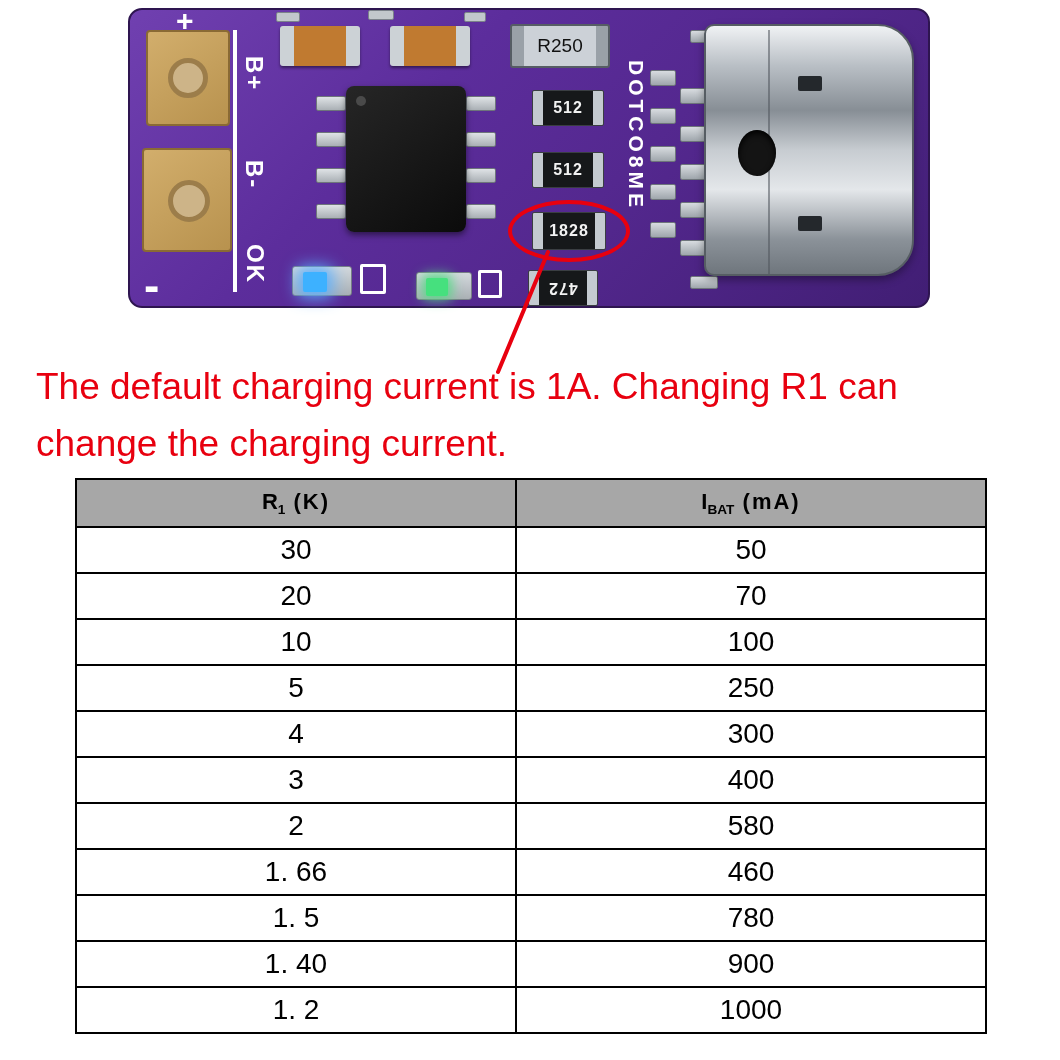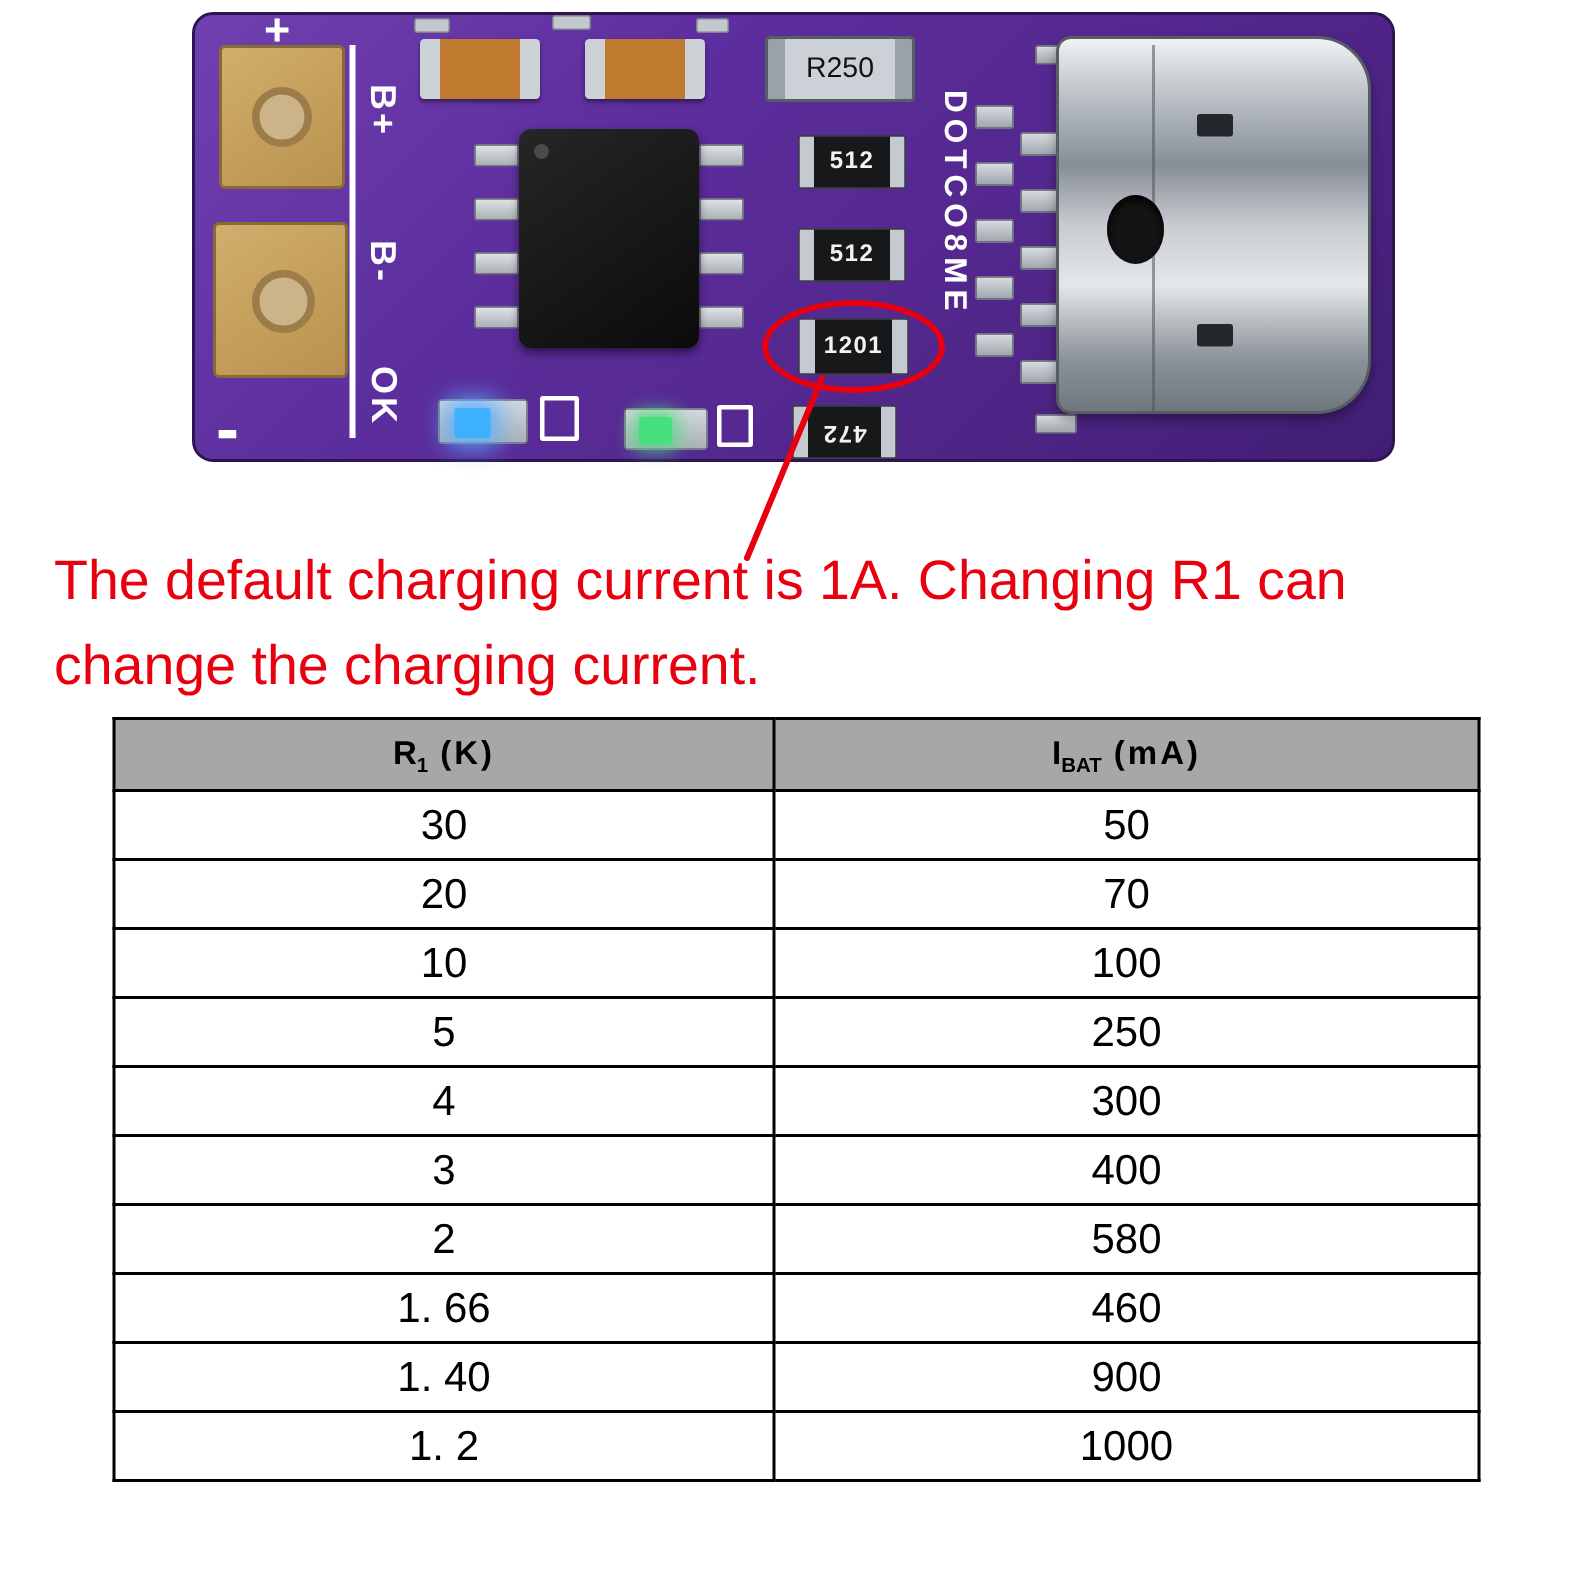--- a/index.html
+++ b/index.html
@@ -94,21 +94,21 @@
     <div class="a pin" style="left:336px;top:122px;width:30px;height:15px"></div>
     <div class="a pin" style="left:336px;top:158px;width:30px;height:15px"></div>
     <div class="a pin" style="left:336px;top:194px;width:30px;height:15px"></div>
     <div class="a ic" style="left:216px;top:76px;width:120px;height:146px">
       <div class="a ic-dot" style="left:10px;top:10px"></div>
     </div>
 
     <div class="a shunt" style="left:380px;top:14px;width:100px;height:44px">R250</div>
     <div class="a chip" style="left:402px;top:80px;width:72px;height:36px">512</div>
     <div class="a chip" style="left:402px;top:142px;width:72px;height:36px">512</div>
-    <div class="a chip" style="left:402px;top:202px;width:74px;height:38px">1201</div>
+    <div class="a chip" style="left:402px;top:202px;width:74px;height:38px">1828</div>
     <div class="a chip" style="left:398px;top:260px;width:70px;height:36px;transform:rotate(180deg)">472</div>
 
     <div class="a circle-annot" style="left:378px;top:190px;width:122px;height:62px"></div>
 
     <div class="a brand" style="left:494px;top:50px;height:212px">DOTCO8ME</div>
 
     <div class="a leg" style="left:520px;top:60px;width:26px;height:16px"></div>
     <div class="a leg" style="left:520px;top:98px;width:26px;height:16px"></div>
     <div class="a leg" style="left:520px;top:136px;width:26px;height:16px"></div>
     <div class="a leg" style="left:520px;top:174px;width:26px;height:16px"></div>
@@ -185,20 +185,24 @@
         </tr>
       <tr>
           <td>2</td>
           <td>580</td>
         </tr>
       <tr>
           <td>1. 66</td>
           <td>460</td>
         </tr>
       <tr>
+          <td>1. 5</td>
+          <td>780</td>
+        </tr>
+      <tr>
           <td>1. 40</td>
           <td>900</td>
         </tr>
       <tr>
           <td>1. 2</td>
           <td>1000</td>
         </tr>
     </tbody>
   </table>
 

